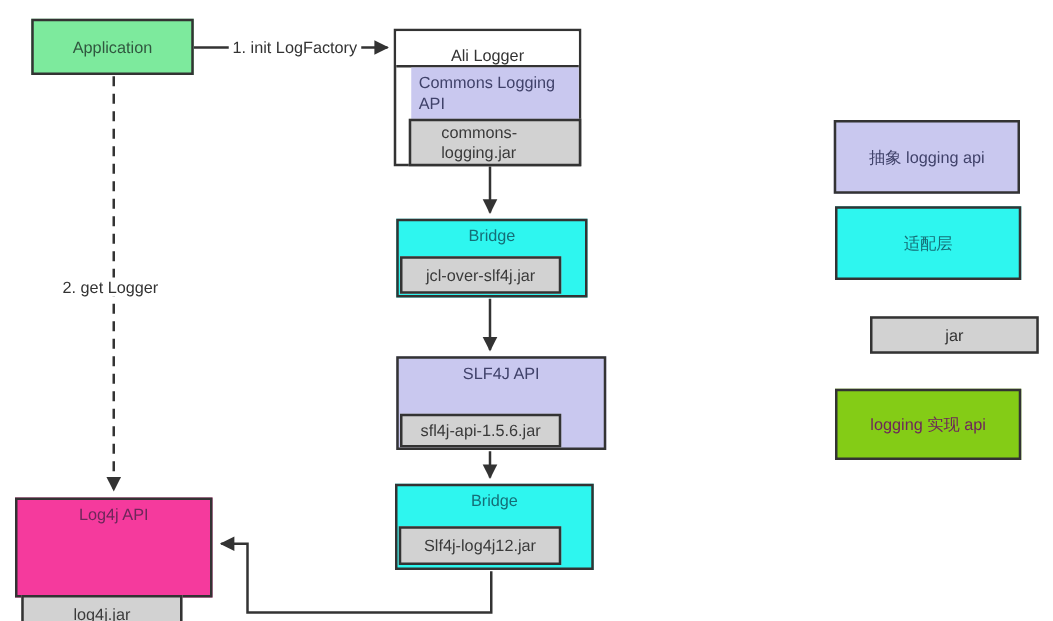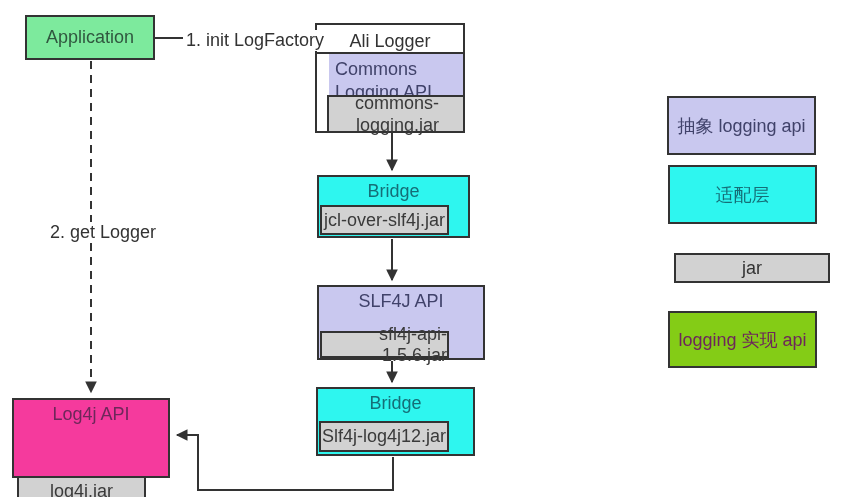--- a/index.html
+++ b/index.html
@@ -2,21 +2,21 @@
 <html><head>
 <meta charset="utf-8">
 <style>
   html, body { margin: 0; padding: 0; background: #ffffff; }
   .stage {
     position: relative;
     width: 842px;
     height: 497px;
     background: #ffffff;
     font-family: "Liberation Sans", "DejaVu Sans", sans-serif;
-    font-size: 18px;
+    font-size: 13px;
     color: #333333;
     overflow: hidden;
   }
   .wires { position: absolute; left: 0; top: 0; z-index: 1; }
   .box {
     position: absolute;
     border: 2px solid #333333;
     box-sizing: border-box;
     z-index: 2;
     display: flex;
@@ -29,21 +29,21 @@
     justify-content: center;
   }
   .node-title { padding-top: 4px; display: inline-block; }
   .jarbox {
     position: absolute;
     border: 2px solid #333333;
     box-sizing: border-box;
     display: flex;
     align-items: center;
     justify-content: center;
-    text-align: right;
+    text-align: left;
     color: #3a3a3a;
     z-index: 3;
   }
   .ali-header {
     height: 29px;
     background: #ffffff;
     border-bottom: 2px solid #333333;
     box-sizing: border-box;
     display: flex;
     align-items: flex-end;
@@ -145,20 +145,20 @@
 
   <div class="edge-label" style="left:183px; top:30px;">1. init LogFactory</div>
   <div class="edge-label" style="left:47px; top:222px;">2. get Logger</div>
 
   <div class="box" style="left: 667px; top: 79px; width: 149px; height: 59px; background: rgb(201, 200, 239); margin-top: 17px;">
     <span class="lav-text">抽象 logging api</span>
   </div>
   <div class="box" style="left: 668px; top: 165px; width: 149px; height: 59px; background: rgb(46, 246, 239);">
     <span class="cyan-text">适配层</span>
   </div>
-  <div class="box" style="left: 674px; top: 253px; width: 156px; height: 30px; background: rgb(210, 210, 210);">
+  <div class="box" style="left: 696px; top: 253px; width: 135px; height: 30px; background: rgb(210, 210, 210);">
     <span>jar</span>
   </div>
   <div class="box" style="left: 668px; top: 311px; width: 149px; height: 57px; background: #84cc16;">
     <span class="pink-text">logging 实现 api</span>
   </div>
 
 </div>
 
 </body></html>

